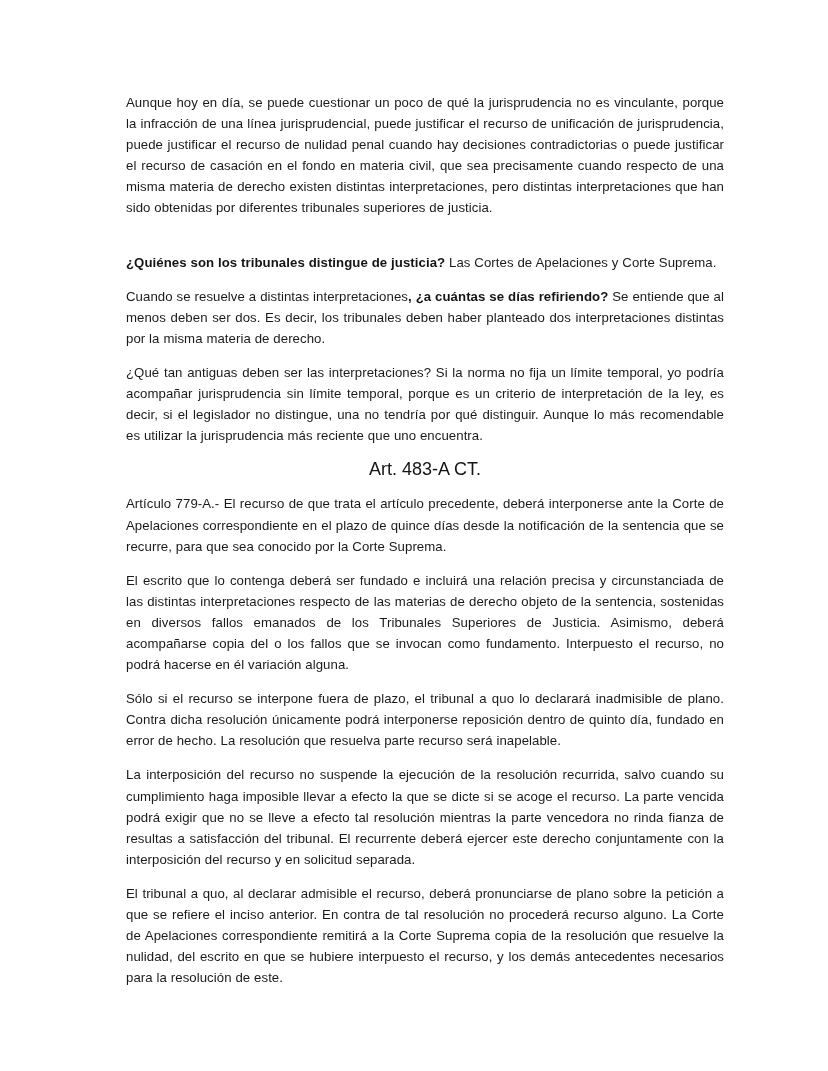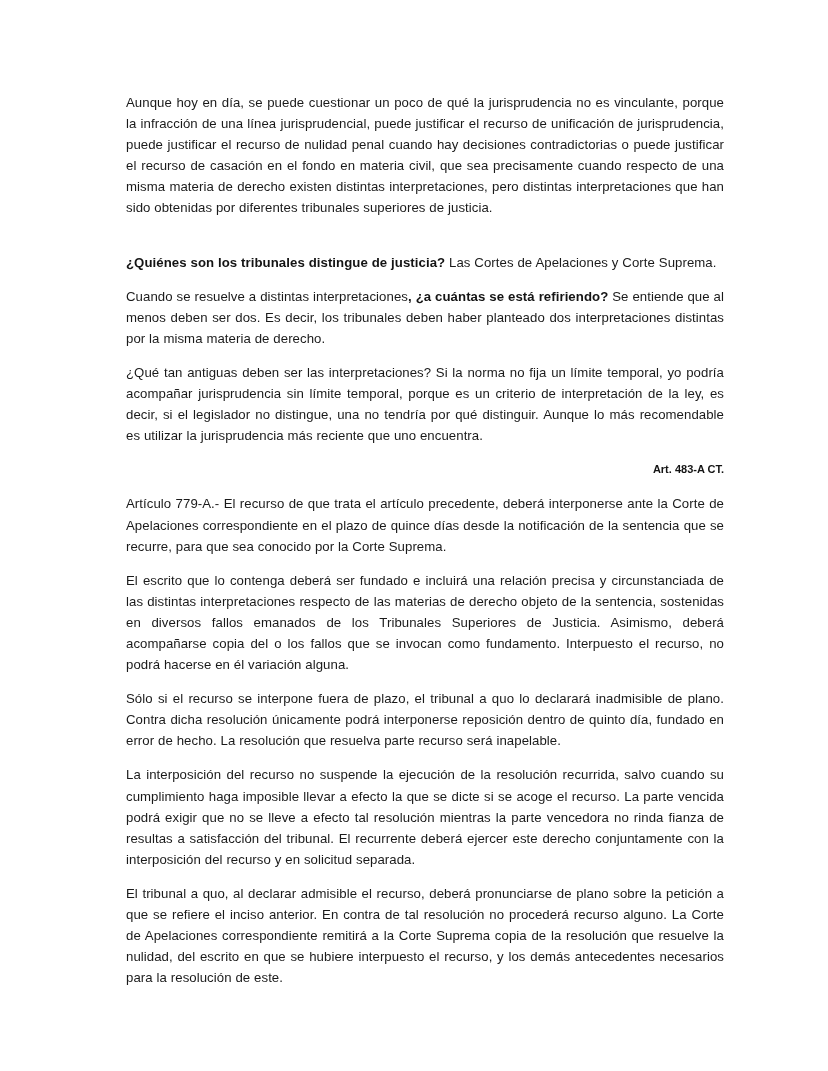--- a/index.html
+++ b/index.html
@@ -39,24 +39,24 @@
     letter-spacing: 0.005em;
     word-spacing: 0.01em;
   }
   .para.gap-lg {
     margin-bottom: 33px;
   }
   .para.gap-sm {
     margin-bottom: 13px;
   }
   .heading {
-    font-size: 11px;
+    font-size: 18px;
     line-height: 21.1px;
-    font-weight: bold;
-    text-align: right;
+    font-weight: normal;
+    text-align: center;
     margin: 0 0 13px 0;
     color: #141414;
   }
   .heading.spaced-top {
     margin-top: 0px;
   }
   b, .b {
     font-weight: bold;
     color: #141414;
   }
@@ -68,21 +68,21 @@
 </head>
 <body>
 
 <div class="page">
   <div class="content">
 
     <p class="para gap-lg">Aunque hoy en día, se puede cuestionar un poco de qué la jurisprudencia no es vinculante, porque la infracción de una línea jurisprudencial, puede justificar el recurso de unificación de jurisprudencia, puede justificar el recurso de nulidad penal cuando hay decisiones contradictorias o puede justificar el recurso de casación en el fondo en materia civil, que sea precisamente cuando respecto de una misma materia de derecho existen distintas interpretaciones, pero distintas interpretaciones que han sido obtenidas por diferentes tribunales superiores de justicia.</p>
 
     <p class="para gap-sm"><span class="lead-q">¿Quiénes son los tribunales distingue de justicia?</span><span> Las Cortes de Apelaciones y Corte Suprema.</span></p>
 
-    <p class="para gap-sm"><span>Cuando se resuelve a distintas interpretaciones</span><span class="b">, ¿a cuántas se está refiriendo?</span><span> Se entiende que al menos deben ser dos. Es decir, los tribunales deben haber planteado dos interpretaciones distintas por la misma materia de derecho.</span></p>
+    <p class="para gap-sm"><span>Cuando se resuelve a distintas interpretaciones</span><span class="b">, ¿a cuántas se días refiriendo?</span><span> Se entiende que al menos deben ser dos. Es decir, los tribunales deben haber planteado dos interpretaciones distintas por la misma materia de derecho.</span></p>
 
     <p class="para gap-sm">¿Qué tan antiguas deben ser las interpretaciones? Si la norma no fija un límite temporal, yo podría acompañar jurisprudencia sin límite temporal, porque es un criterio de interpretación de la ley, es decir, si el legislador no distingue, una no tendría por qué distinguir. Aunque lo más recomendable es utilizar la jurisprudencia más reciente que uno encuentra.</p>
 
     <h3 class="heading spaced-top">Art. 483-A CT.</h3>
 
     <p class="para gap-sm">Artículo 779-A.- El recurso de que trata el artículo precedente, deberá interponerse ante la Corte de Apelaciones correspondiente en el plazo de quince días desde la notificación de la sentencia que se recurre, para que sea conocido por la Corte Suprema.</p>
 
     <p class="para gap-sm">El escrito que lo contenga deberá ser fundado e incluirá una relación precisa y circunstanciada de las distintas interpretaciones respecto de las materias de derecho objeto de la sentencia, sostenidas en diversos fallos emanados de los Tribunales Superiores de Justicia. Asimismo, deberá acompañarse copia del o los fallos que se invocan como fundamento. Interpuesto el recurso, no podrá hacerse en él variación alguna.</p>
 
     <p class="para gap-sm">Sólo si el recurso se interpone fuera de plazo, el tribunal a quo lo declarará inadmisible de plano. Contra dicha resolución únicamente podrá interponerse reposición dentro de quinto día, fundado en error de hecho. La resolución que resuelva parte recurso será inapelable.</p>

